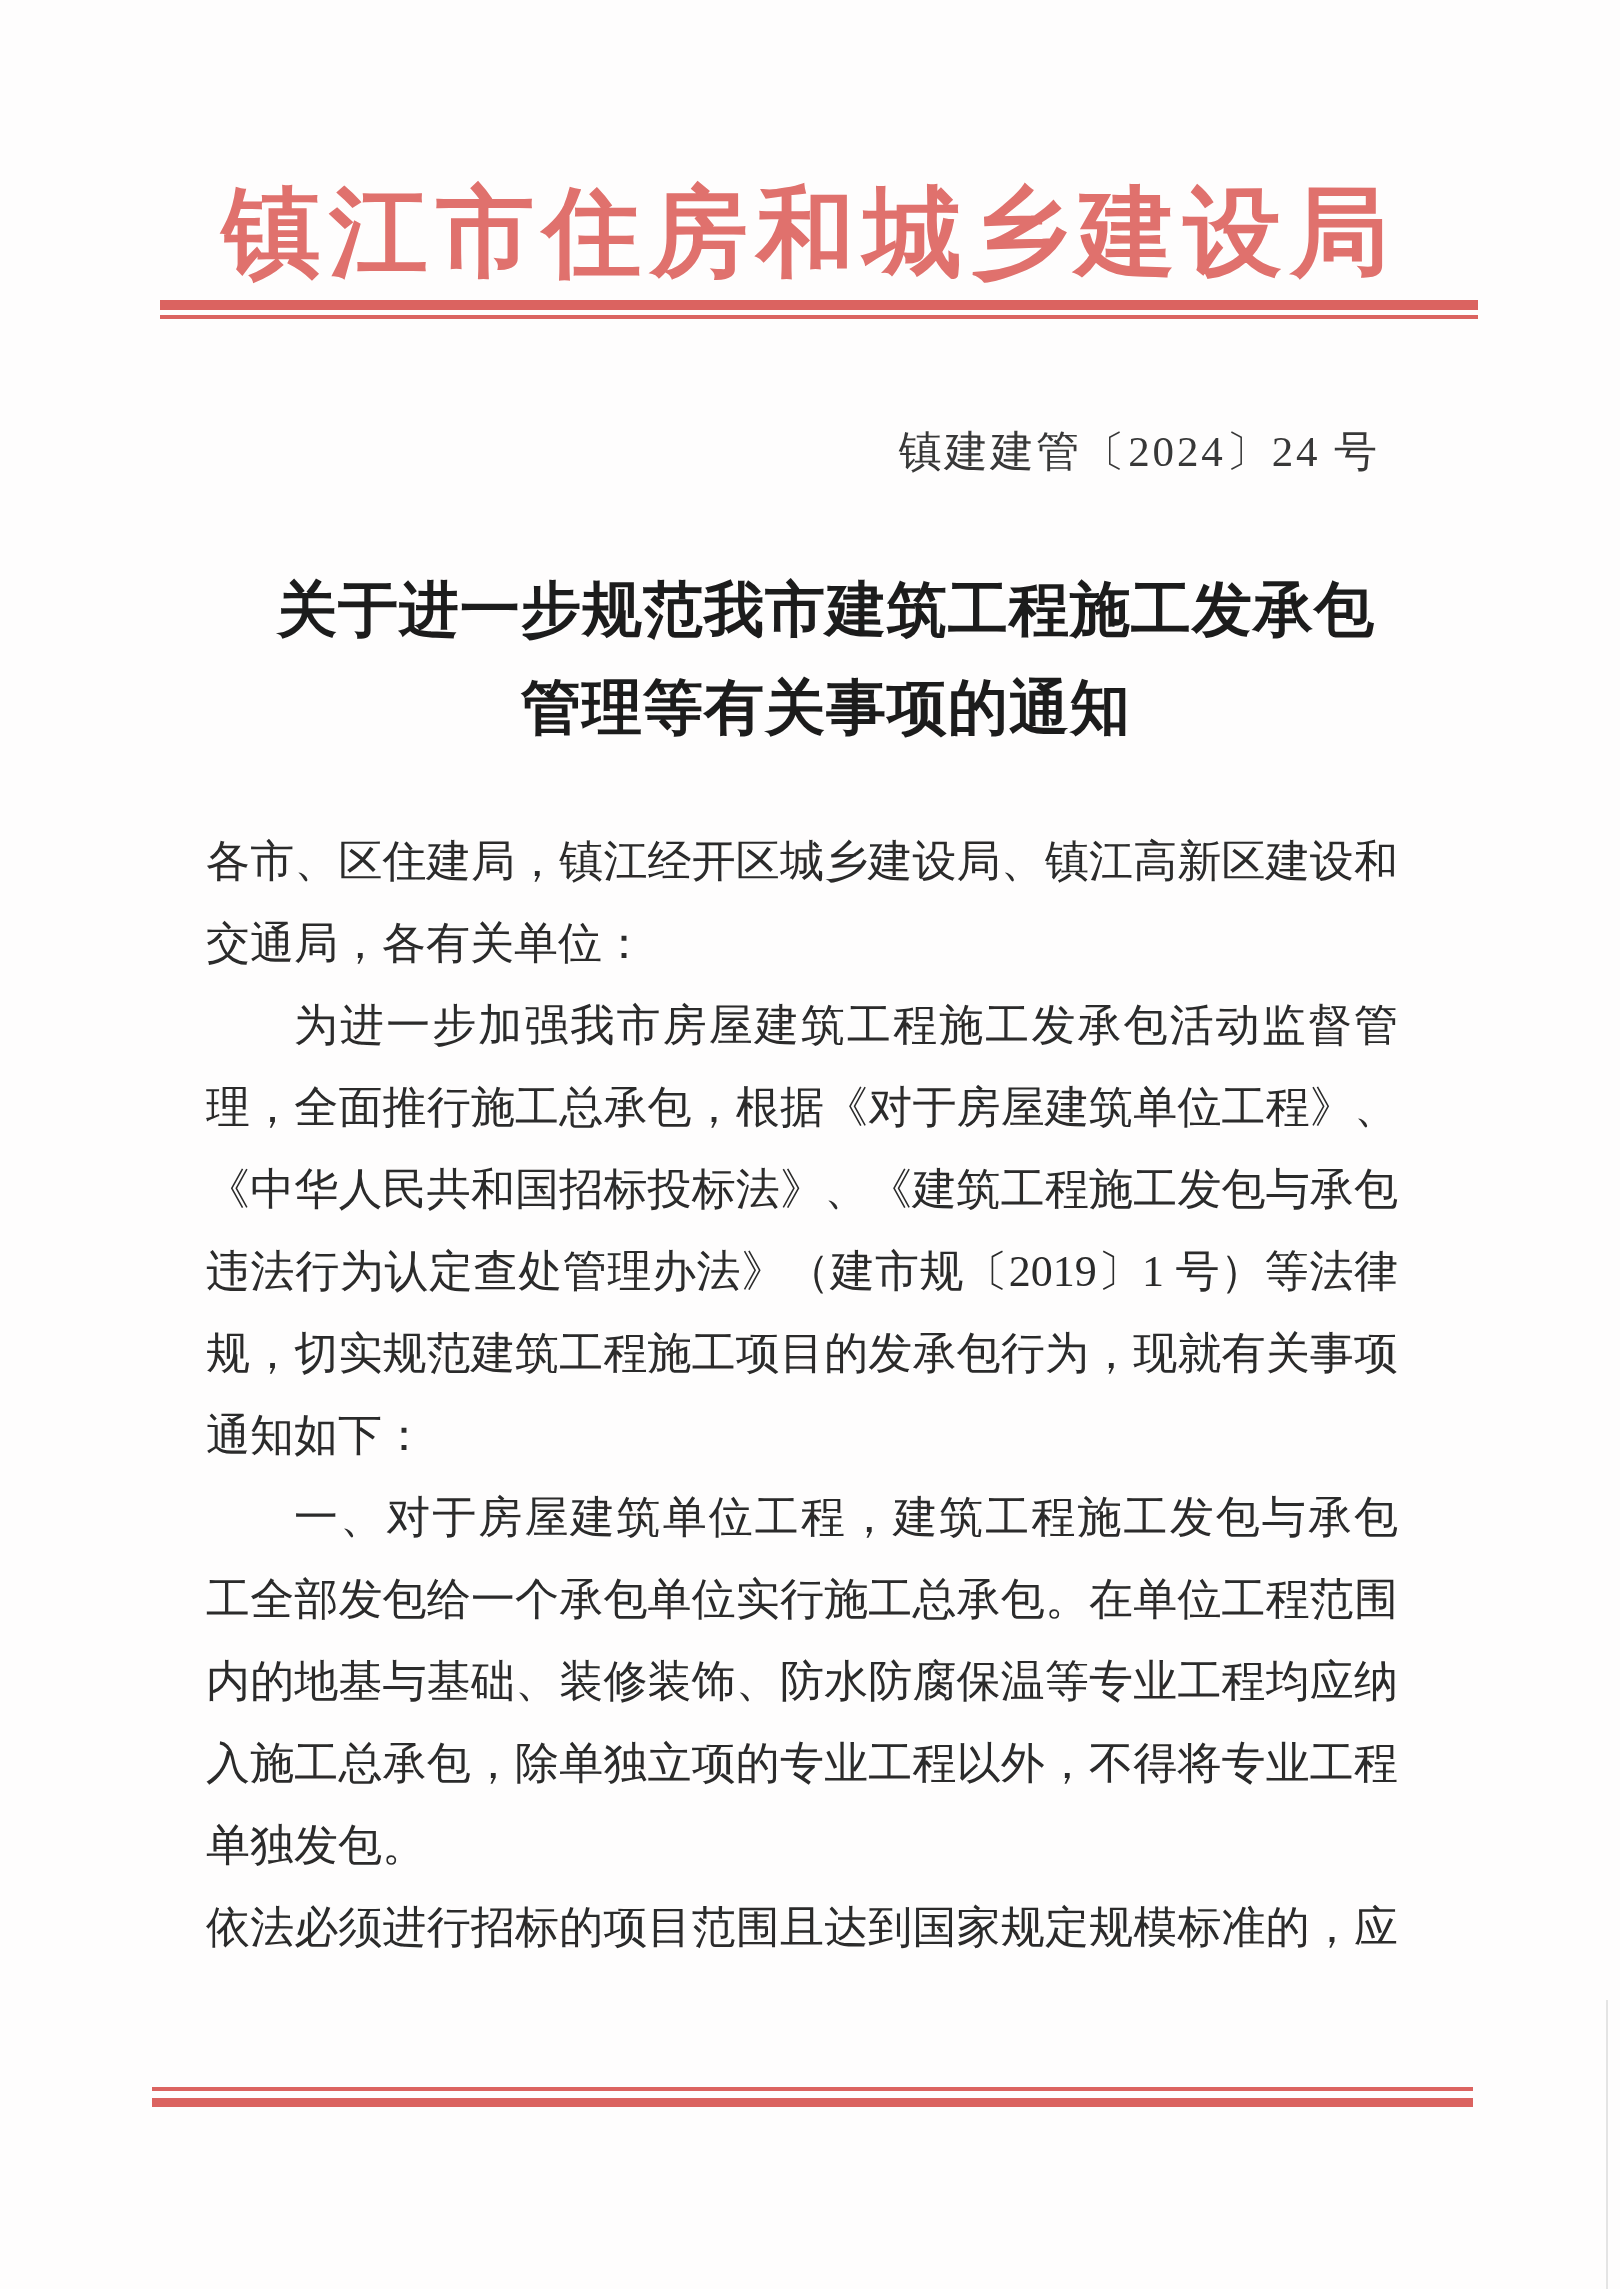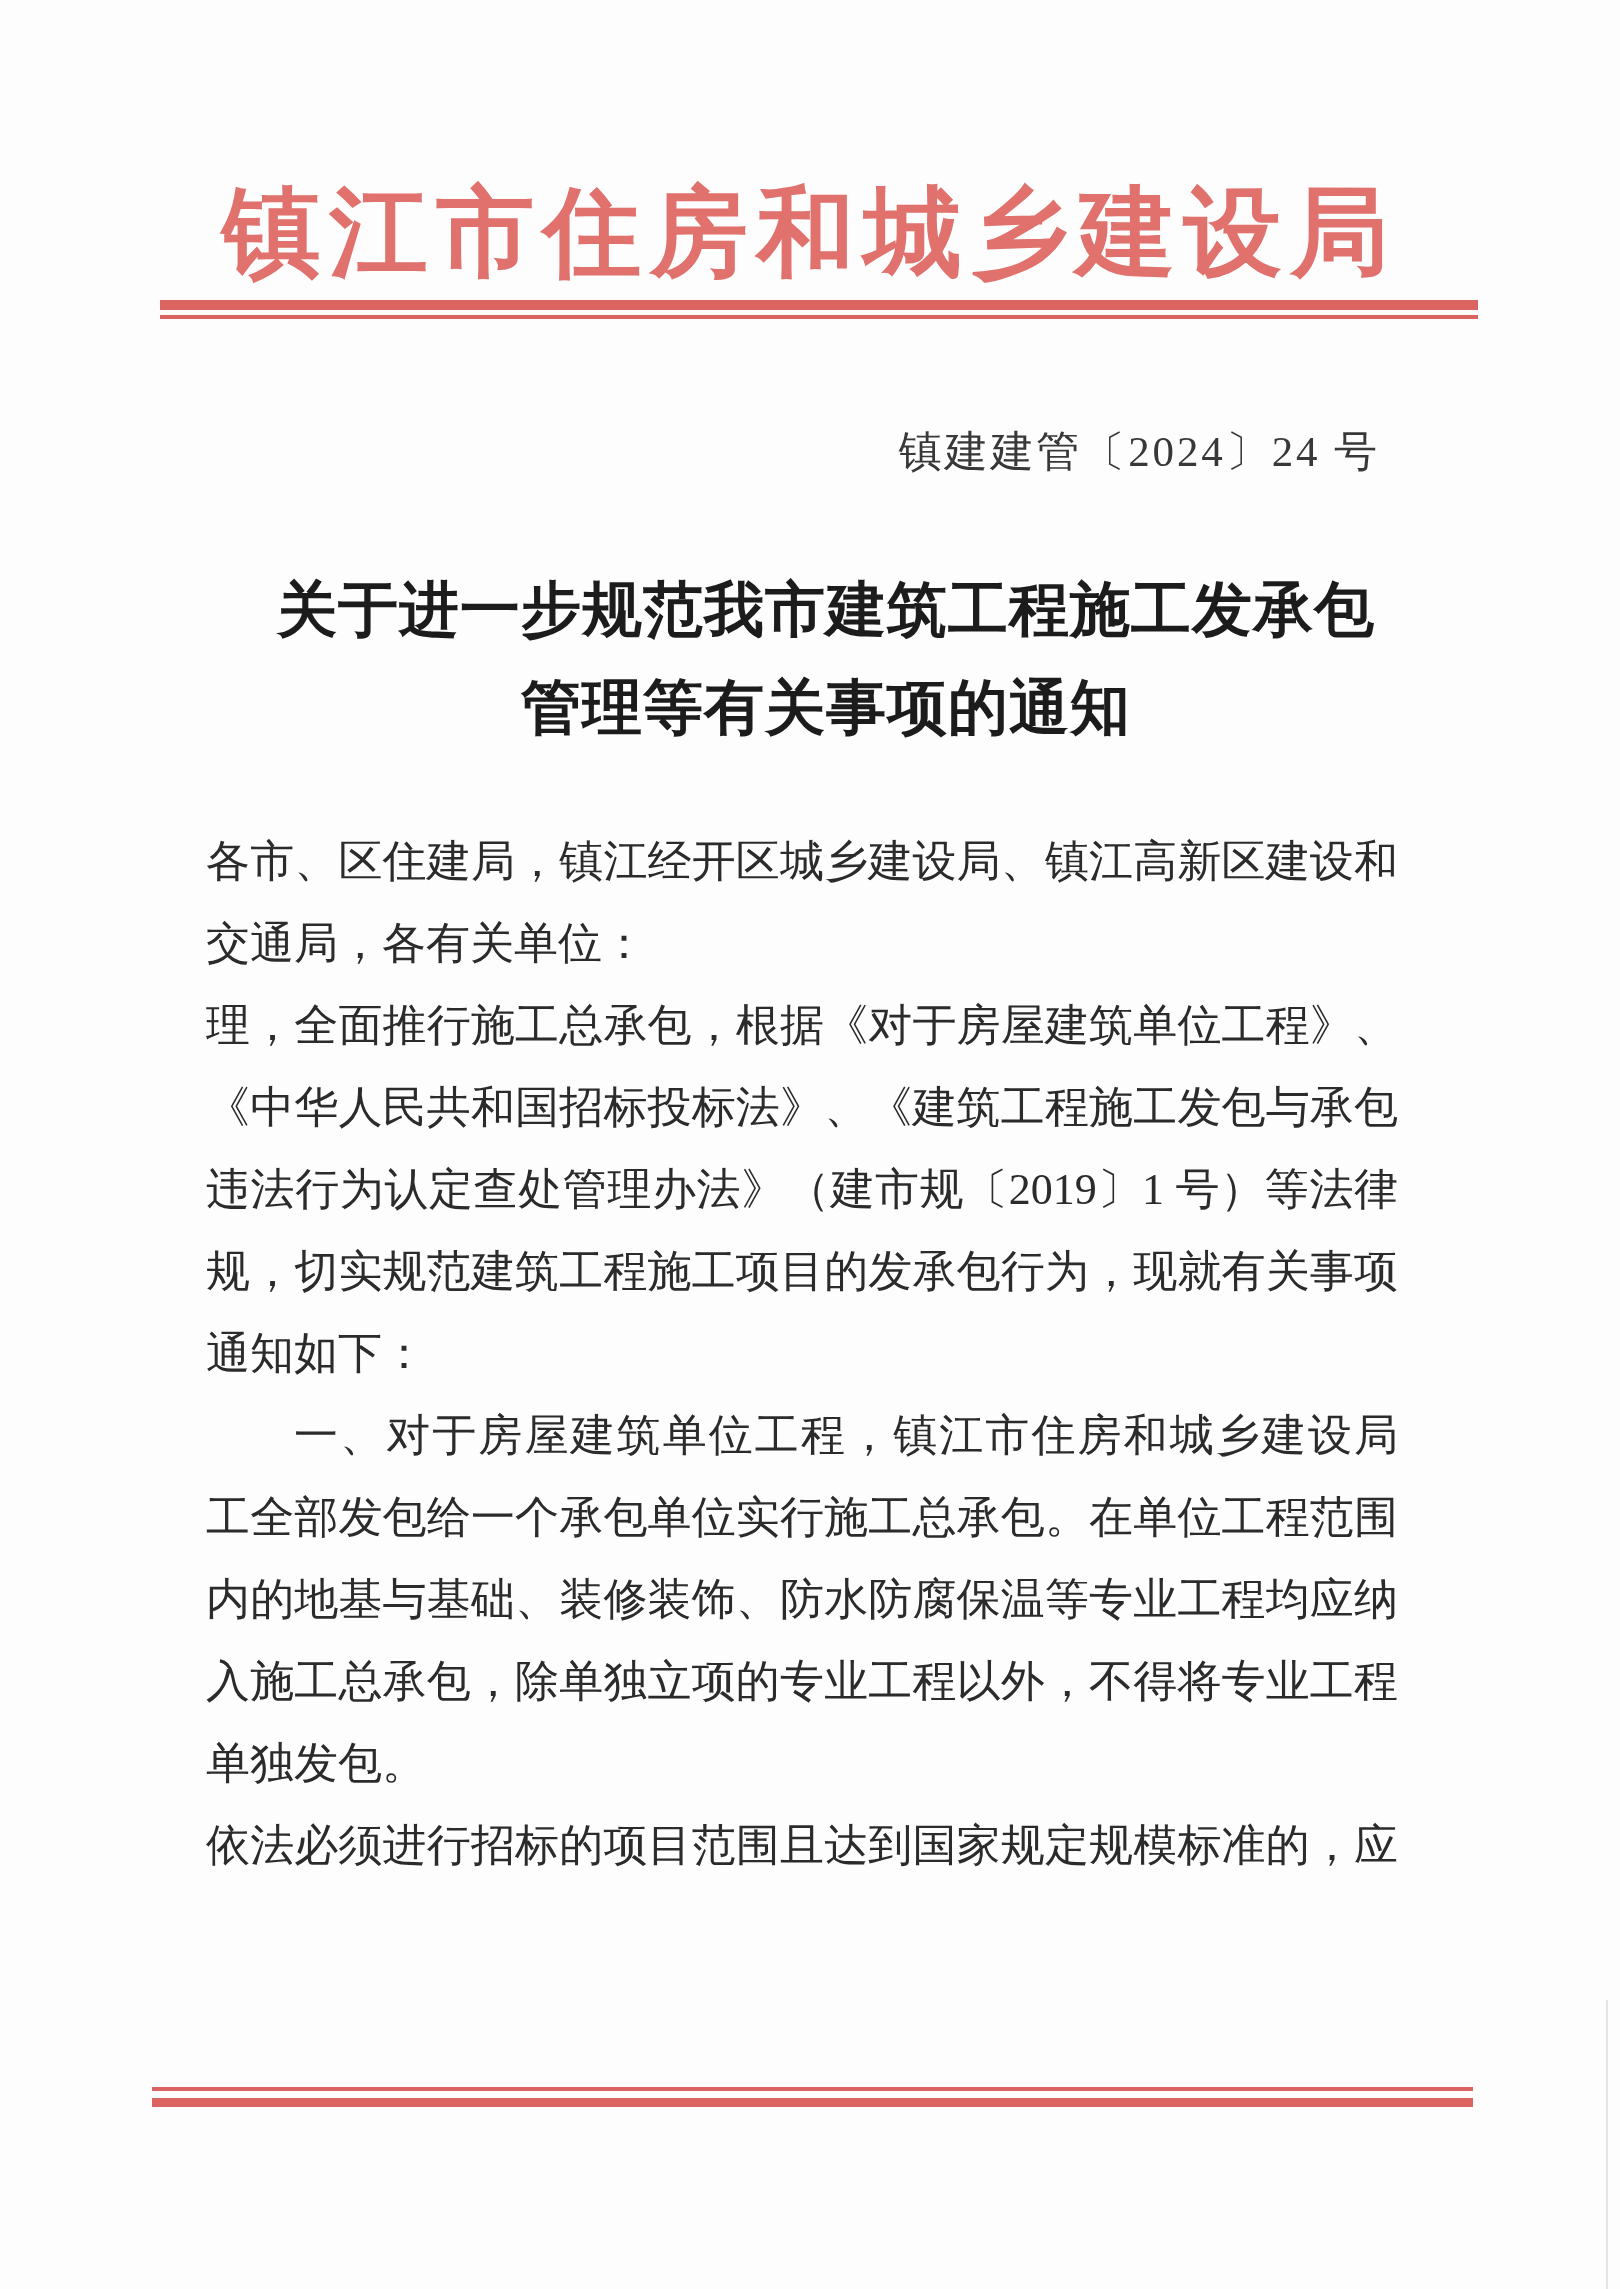--- a/index.html
+++ b/index.html
@@ -108,26 +108,27 @@
   <div class="doc-number">镇建建管〔2024〕24 号</div>
 
   <h1 class="title">
     <span class="title-line">关于进一步规范我市建筑工程施工发承包</span>
     <span class="title-line">管理等有关事项的通知</span>
   </h1>
 
   <div class="body-text">
     <div class="line justify">各市、区住建局，镇江经开区城乡建设局、镇江高新区建设和</div>
     <div class="line">交通局，各有关单位：</div>
+    <div class="line justify indent">为进一步加强我市房屋建筑工程施工发承包活动监督管</div>
     <div class="line justify">理，全面推行施工总承包，根据《对于房屋建筑单位工程》、</div>
     <div class="line justify">《中华人民共和国招标投标法》、《建筑工程施工发包与承包</div>
     <div class="line justify">违法行为认定查处管理办法》（建市规〔2019〕1 号）等法律法</div>
     <div class="line justify">规，切实规范建筑工程施工项目的发承包行为，现就有关事项</div>
     <div class="line">通知如下：</div>
-    <div class="line justify indent">一、对于房屋建筑单位工程，镇江市住房和城乡建设局</div>
+    <div class="line justify indent">一、对于房屋建筑单位工程，建筑工程施工发包与承包</div>
     <div class="line justify">工全部发包给一个承包单位实行施工总承包。在单位工程范围</div>
     <div class="line justify">内的地基与基础、装修装饰、防水防腐保温等专业工程均应纳</div>
     <div class="line justify">入施工总承包，除单独立项的专业工程以外，不得将专业工程</div>
     <div class="line">单独发包。</div>
     <div class="line justify">依法必须进行招标的项目范围且达到国家规定规模标准的，应</div>
   </div>
 
   <div class="rule rule-thin-bottom"></div>
   <div class="rule rule-thick-bottom"></div>
 

